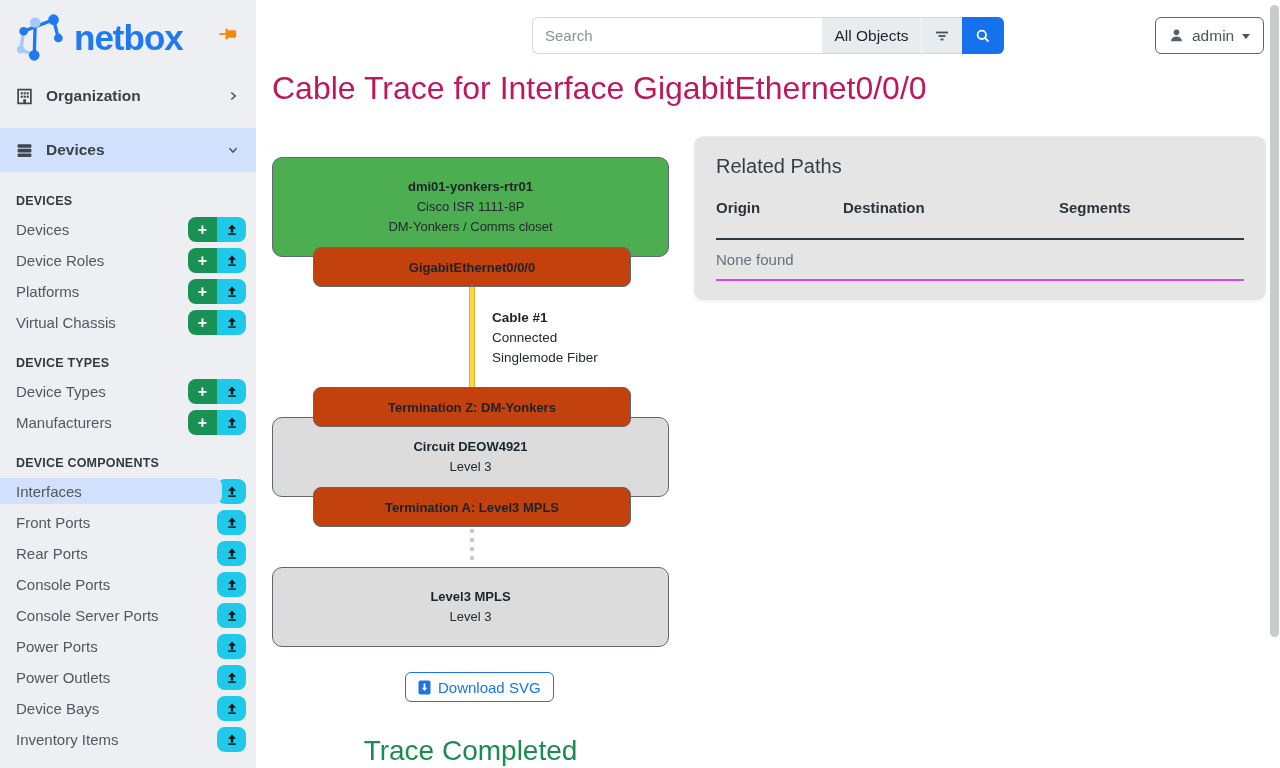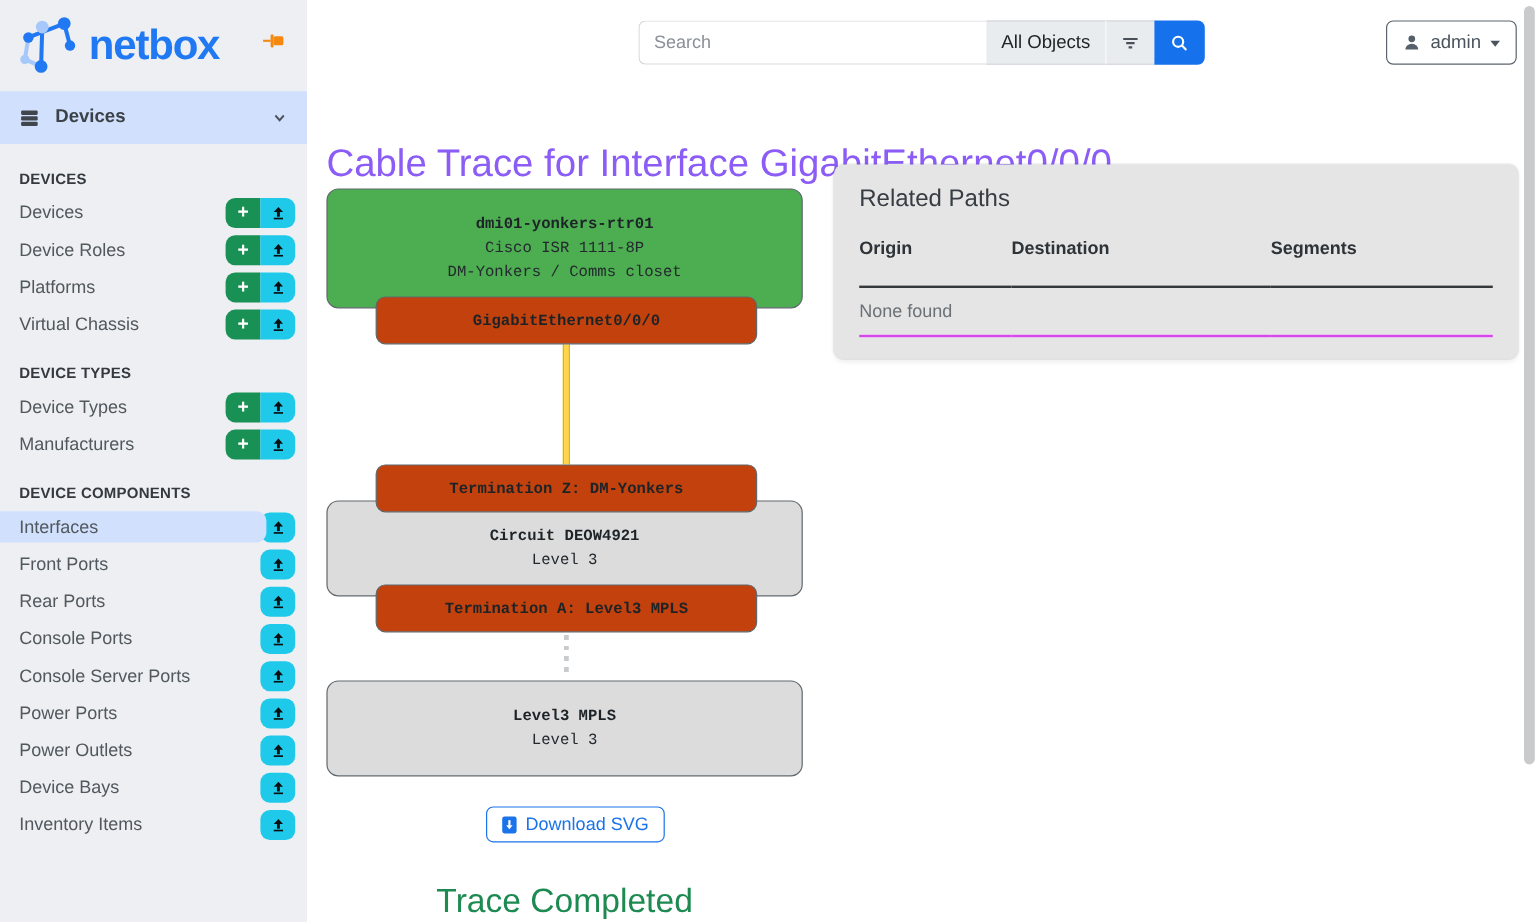--- a/index.html
+++ b/index.html
@@ -33,24 +33,24 @@
   .search-group { position:absolute; left:276px; top:17px; height:37px; display:flex; }
   .search-input { width:290px; height:37px; border:1px solid #d4d8dc; border-right:none; border-radius:6px 0 0 6px; padding:0 12px; font-size:15px; color:#212529; outline:none; font-family:"Liberation Sans",sans-serif; }
   .search-input::placeholder { color:#8a9097; }
   .scope-seg { width:99px; background:#e9ecef; border-top:1px solid #d4d8dc; border-bottom:1px solid #d4d8dc; display:flex; align-items:center; justify-content:center; font-size:15.5px; color:#212529; cursor:pointer; }
   .filter-seg { width:41px; background:#e9ecef; border-top:1px solid #d4d8dc; border-bottom:1px solid #d4d8dc; border-left:1px solid #f8f9fa; display:flex; align-items:center; justify-content:center; cursor:pointer; }
   .go-seg { width:42px; background:#1572ec; border:none; border-radius:0 6px 6px 0; display:flex; align-items:center; justify-content:center; cursor:pointer; }
 
   .user-btn { position:absolute; left:899px; top:17px; height:37px; padding:0 13px; background:#fff; border:1px solid #5b646d; border-radius:6px; display:flex; align-items:center; gap:8px; font-size:15.5px; color:#4b545c; cursor:pointer; }
   .caret { display:inline-block; width:0; height:0; border-left:4.5px solid transparent; border-right:4.5px solid transparent; border-top:5px solid #4b545c; margin-top:2px; }
 
-  .page-title { position:absolute; left:16px; top:70px; font-size:32px; font-weight:400; color:#8b5cf6;margin-top:48px; }
+  .page-title { position:absolute; left:16px; top:70px; font-size:32px; font-weight:400; color:#be185d; }
 
   
-  .trace-box { position:absolute; border:1px solid #60686d; text-align:center; display:flex; flex-direction:column; justify-content:center;font-family:Liberation Mono, monospace; }
+  .trace-box { position:absolute; border:1px solid #60686d; text-align:center; display:flex; flex-direction:column; justify-content:center; }
   .box-device { left:16px; top:157px; width:397px; height:100px; background:#4cae50; border-radius:10px; z-index:1; }
   .box-node  { background:#c2410c; border-radius:8px; z-index:2; font-weight:700; font-size:13px; color:#1d2327; }
   .box-iface { left:57px; top:247px; width:318px; height:40px; }
   .box-termz { left:57px; top:387px; width:318px; height:40px; }
   .box-terma { left:57px; top:487px; width:318px; height:40px; }
   .box-parent { background:#dcdcdc; border-radius:10px; z-index:1; }
   .box-circuit { left:16px; top:417px; width:397px; height:80px; }
   .box-provnet { left:16px; top:567px; width:397px; height:80px; }
   .line-bold { font-size:13px; font-weight:700; color:#1d2327; line-height:20px; }
   .line-reg  { font-size:13px; font-weight:400; color:#24292e; line-height:20px; }
@@ -104,20 +104,41 @@
       <svg width="20" height="20" viewBox="0 0 16 16">
         <g transform="rotate(90 8 8)" fill="#f5880f">
           <rect x="5" y="1.5" width="6" height="6.5" rx="1"></rect>
           <rect x="3.6" y="8" width="8.8" height="2" rx="1"></rect>
           <rect x="7.3" y="10" width="1.4" height="5"></rect>
         </g>
       </svg>
     </button>
   </div>
 
+  <div class="nav-group">
+    <span>
+      <svg width="17" height="17" viewBox="0 0 16 16">
+        <rect x="2" y="1.5" width="12" height="13" fill="none" stroke="#3f474d" stroke-width="1.6"></rect>
+        <rect x="4.4" y="4" width="2" height="2" fill="#3f474d"></rect>
+          <rect x="7.2" y="4" width="2" height="2" fill="#3f474d"></rect>
+          <rect x="10" y="4" width="2" height="2" fill="#3f474d"></rect>
+        <rect x="4.4" y="7.2" width="2" height="2" fill="#3f474d"></rect>
+          <rect x="7.2" y="7.2" width="2" height="2" fill="#3f474d"></rect>
+          <rect x="10" y="7.2" width="2" height="2" fill="#3f474d"></rect>
+        <rect x="6.8" y="10.6" width="2.6" height="3.9" fill="#3f474d"></rect>
+      </svg>
+    </span>
+    <span>Organization</span>
+    <span class="grow"></span>
+    <span>
+      <svg width="14" height="14" viewBox="0 0 16 16">
+          <polyline points="6,4 10.5,8 6,12" fill="none" stroke="#4b545c" stroke-width="1.8"></polyline>
+        </svg>
+    </span>
+  </div>
 
   <div class="nav-group active">
     <span>
       <svg width="17" height="17" viewBox="0 0 16 16" fill="#3f474d">
         <rect x="1.5" y="2" width="13" height="3.4" rx="1"></rect>
         <rect x="1.5" y="6.4" width="13" height="3.4" rx="1"></rect>
         <rect x="1.5" y="10.8" width="13" height="3.4" rx="1"></rect>
       </svg>
     </span>
     <span>Devices</span>
@@ -366,20 +387,25 @@
   <div class="trace-box box-device">
     <div class="line-bold">dmi01-yonkers-rtr01</div>
     <div class="line-reg">Cisco ISR 1111-8P</div>
     <div class="line-reg">DM-Yonkers / Comms closet</div>
   </div>
 
   <div class="trace-box box-node box-iface">
     <span>GigabitEthernet0/0/0</span>
   </div>
 
+  <div class="cable-info">
+    <div class="line-bold">Cable #1</div>
+    <div class="line-reg">Connected</div>
+    <div class="line-reg">Singlemode Fiber</div>
+  </div>
 
   <div class="trace-box box-node box-termz">
     <span>Termination Z: DM-Yonkers</span>
   </div>
 
   <div class="trace-box box-parent box-circuit">
     <div class="line-bold">Circuit DEOW4921</div>
     <div class="line-reg">Level 3</div>
   </div>
 

